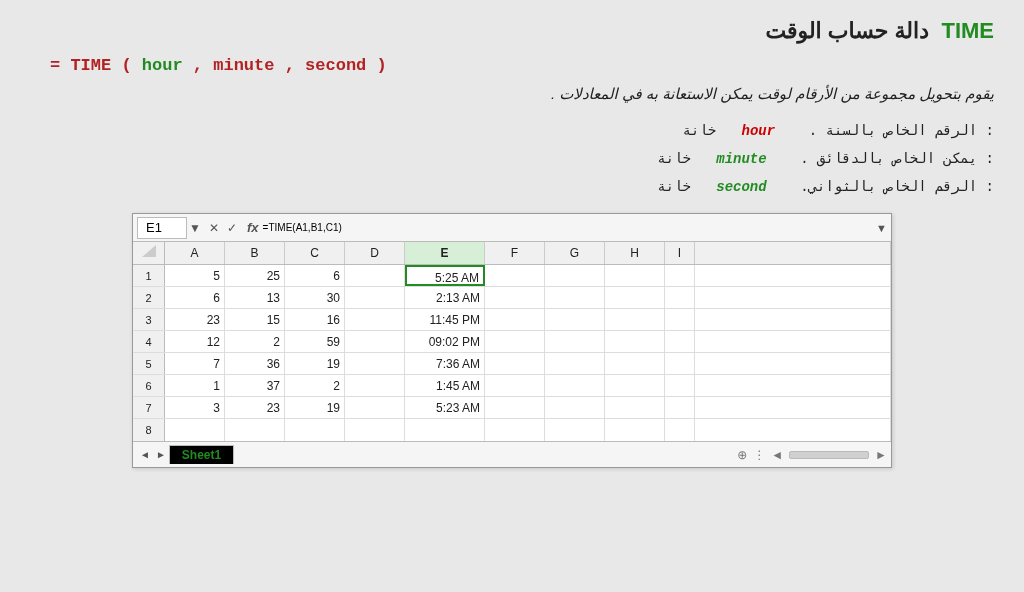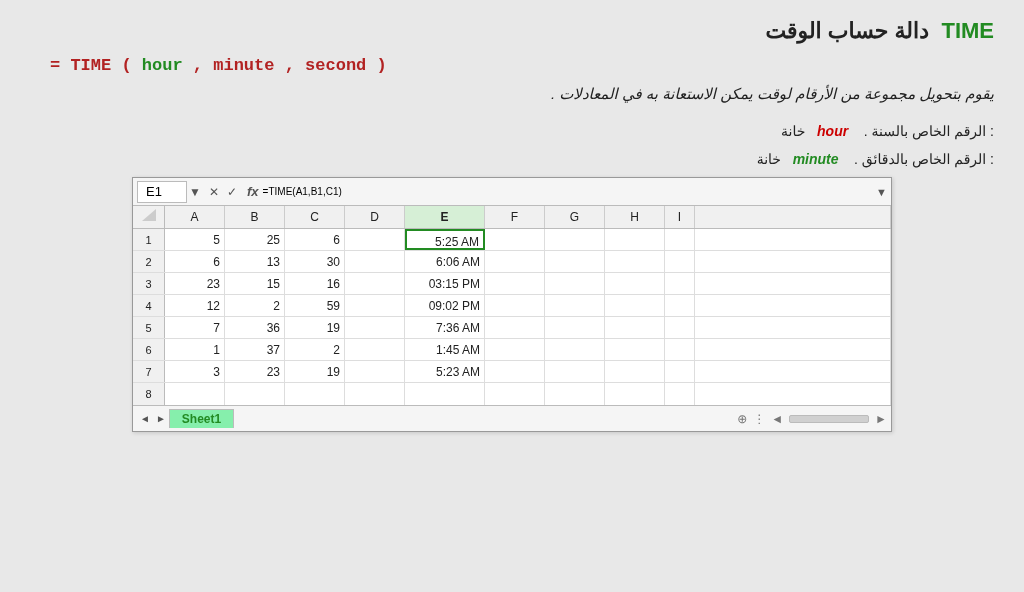--- a/index.html
+++ b/index.html
@@ -54,22 +54,23 @@
       font-size: 15px;
       color: #222;
       margin-bottom: 14px;
       direction: rtl;
       font-style: italic;
     }
     
     .params {
       text-align: right;
       direction: rtl;
-      margin-bottom: 4px;
+      margin-bottom: 12px;
       line-height: 2;
+      font-family: Liberation Mono, monospace;
     }
     .param-line {
       font-size: 14px;
       color: #222;
       display: block;
       text-align: right;
     }
     .param-name-red { color: #cc0000; font-weight: bold; font-style: italic; }
     .param-name-green { color: #228B22; font-weight: bold; font-style: italic; }
     
@@ -196,21 +197,21 @@
       height: 26px;
       padding: 0 4px;
     }
     .nav-btn {
       font-size: 10px;
       color: #555;
       padding: 0 3px;
       cursor: pointer;
     }
     .sheet-tab {
-      background: #86efac;
+      background: #000000;
       border: 1px solid #bbb;
       border-bottom: none;
       padding: 2px 12px;
       font-size: 12px;
       color: #228B22;
       font-weight: bold;
       cursor: pointer;
     }
     .bottom-right {
       margin-left: auto;
@@ -251,23 +252,30 @@
 
   <div class="params">
     <span class="param-line">
       <span>: الرقم الخاص بالسنة .</span>
       &nbsp;&nbsp;
       <span class="param-name-red">hour</span>
       &nbsp;
       <span>خانة</span>
     </span>
     <span class="param-line">
-      <span>: الرقم الخاص بالدقائق .</span>
+      <span>: يمكن الخاص بالدقائق .</span>
       &nbsp;&nbsp;
       <span class="param-name-green">minute</span>
+      &nbsp;
+      <span>خانة</span>
+    </span>
+    <span class="param-line">
+      <span>: الرقم الخاص بالثواني.</span>
+      &nbsp;&nbsp;
+      <span class="param-name-green">second</span>
       &nbsp;
       <span>خانة</span>
     </span>
   </div>
 
   <div class="spreadsheet-wrap">
 
     <div class="formula-bar">
       <div class="cell-ref-box">E1</div>
       <span class="formula-icon">▼</span>
@@ -313,35 +321,35 @@
         <div class="cell w-col-i"></div>
         <div class="cell" style="flex:1;"></div>
       </div>
 
       <div class="grid-row">
         <div class="row-num">2</div>
         <div class="cell w-col-a">6</div>
         <div class="cell w-col-b">13</div>
         <div class="cell w-col-c">30</div>
         <div class="cell w-col-d"></div>
-        <div class="cell w-col-e">6:06 AM</div>
+        <div class="cell w-col-e">2:13 AM</div>
         <div class="cell w-col-f"></div>
         <div class="cell w-col-g"></div>
         <div class="cell w-col-h"></div>
         <div class="cell w-col-i"></div>
         <div class="cell" style="flex:1;"></div>
       </div>
 
       <div class="grid-row">
         <div class="row-num">3</div>
         <div class="cell w-col-a">23</div>
         <div class="cell w-col-b">15</div>
         <div class="cell w-col-c">16</div>
         <div class="cell w-col-d"></div>
-        <div class="cell w-col-e">03:15 PM</div>
+        <div class="cell w-col-e">11:45 PM</div>
         <div class="cell w-col-f"></div>
         <div class="cell w-col-g"></div>
         <div class="cell w-col-h"></div>
         <div class="cell w-col-i"></div>
         <div class="cell" style="flex:1;"></div>
       </div>
 
       <div class="grid-row">
         <div class="row-num">4</div>
         <div class="cell w-col-a">12</div>

